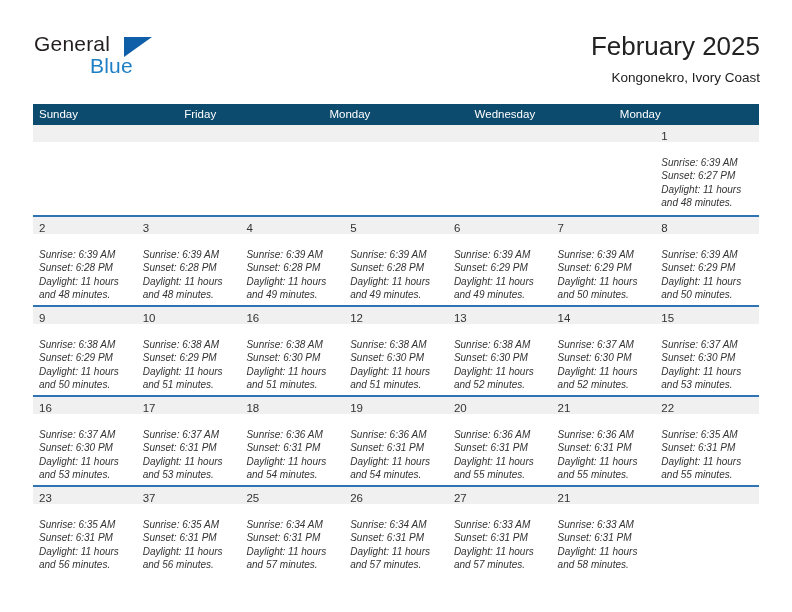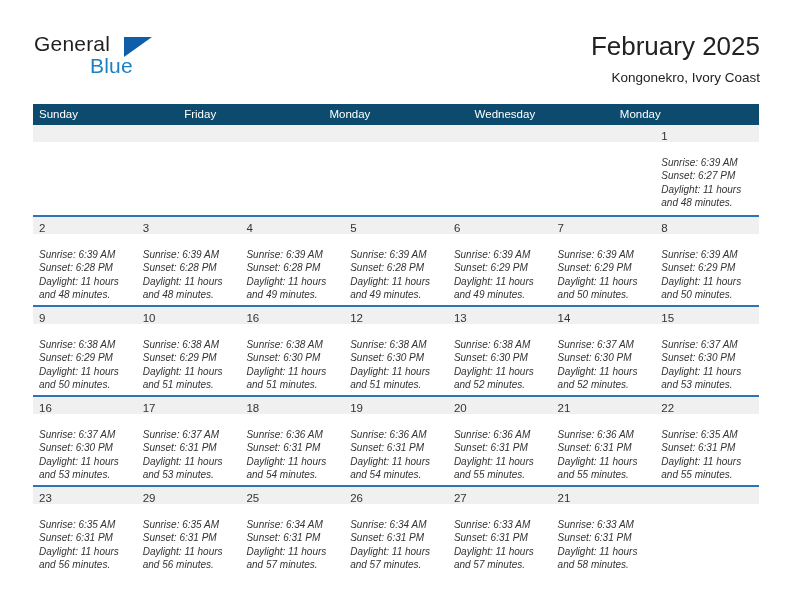--- a/index.html
+++ b/index.html
@@ -412,21 +412,21 @@
           <div class="day-cell">
             <div class="day-num-strip"><span class="day-num">23</span></div>
             <div class="day-body">
               <div class="ln">Sunrise: 6:35 AM</div>
               <div class="ln">Sunset: 6:31 PM</div>
               <div class="ln">Daylight: 11 hours</div>
               <div class="ln">and 56 minutes.</div>
             </div>
           </div>
           <div class="day-cell">
-            <div class="day-num-strip"><span class="day-num">29</span></div>
+            <div class="day-num-strip"><span class="day-num">37</span></div>
             <div class="day-body">
               <div class="ln">Sunrise: 6:35 AM</div>
               <div class="ln">Sunset: 6:31 PM</div>
               <div class="ln">Daylight: 11 hours</div>
               <div class="ln">and 56 minutes.</div>
             </div>
           </div>
           <div class="day-cell">
             <div class="day-num-strip"><span class="day-num">25</span></div>
             <div class="day-body">

